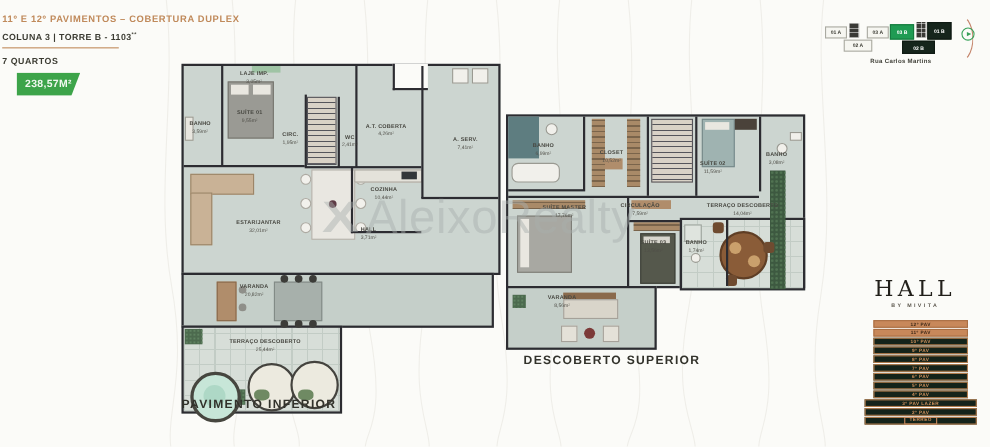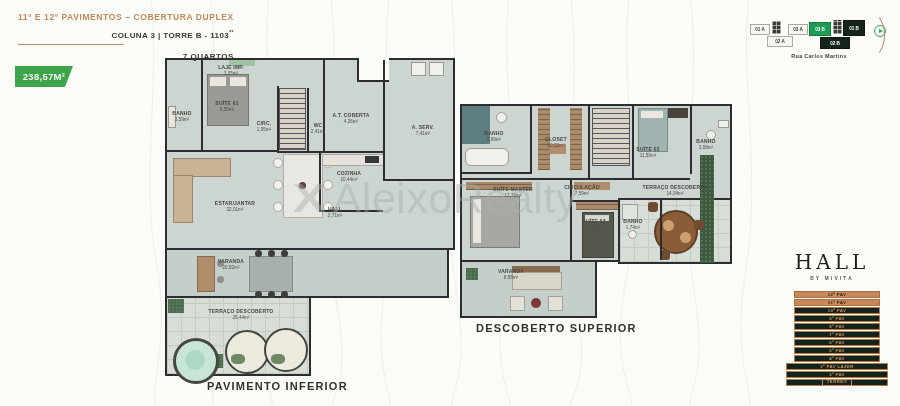--- a/index.html
+++ b/index.html
@@ -5,21 +5,21 @@
   html,body{margin:0;padding:0;}
   body{
     width:900px;height:406px;position:relative;overflow:hidden;
     background:#fbfbf8;
     font-family:"Liberation Sans", sans-serif;
     -webkit-font-smoothing:antialiased;
   }
   
   .bg-contours{position:absolute;inset:0;z-index:0;}
   
-  .hdr{position:absolute;left:18px;top:12px;z-index:5;text-align:right;}
+  .hdr{position:absolute;left:2px;top:12px;z-index:5;}
   .hdr-title{font-size:8.5px;font-weight:bold;letter-spacing:.6px;color:#c08a5b;}
   .hdr-sub{font-size:8px;font-weight:bold;letter-spacing:.4px;color:#3b3b32;margin-top:7px;}
   .hdr-sub sup{font-size:5px;}
   .hdr-rule{width:106px;height:1.2px;background:#c08a5b;margin-top:4px;}
   .hdr-quartos{font-size:8px;font-weight:bold;letter-spacing:.5px;color:#3b3b32;margin-top:7px;}
   .badge{
     position:absolute;left:15px;top:66px;width:58px;height:21px;z-index:5;
     background:#3da44a;color:#f0f8ef;font-size:9.5px;font-weight:bold;letter-spacing:.3px;
     display:flex;align-items:center;justify-content:center;
     clip-path:polygon(0 0,100% 0,86% 100%,0 100%);
@@ -238,21 +238,21 @@
     </div>
   <div class="room-label" style="left:44px;top:200px;width:44px;">
       <span class="rname">VARANDA</span>
       <span class="rarea">20,82m²</span>
     </div>
   <div class="room-label" style="left:34px;top:250px;width:84px;">
       <span class="rname">TERRAÇO DESCOBERTO</span>
       <span class="rarea">25,44m²</span>
     </div>
 
-  <div class="plan-caption" style="left:0px;top:322px;margin-left:42px;">PAVIMENTO INFERIOR</div>
+  <div class="plan-caption" style="left:0px;top:304px;">PAVIMENTO INFERIOR</div>
 </div>
 
 <div class="plan" style="left:460px;top:100px;width:276px;height:240px;">
   <div class="blk" style="left:0;top:4px;width:272px;height:158px;"></div>
   <div class="blk shade" style="left:0;top:160px;width:137px;height:58px;"></div>
   <div class="blk tiles" style="left:158px;top:98px;width:114px;height:66px;"></div>
   <div class="fur hedge" style="left:240px;top:55px;width:14px;height:108px;z-index:3;"></div>
 
   <div class="wall" style="left:2px;top:72px;width:68px;height:1.6px;"></div>
   <div class="wall" style="left:70px;top:6px;width:1.6px;height:68px;"></div>

